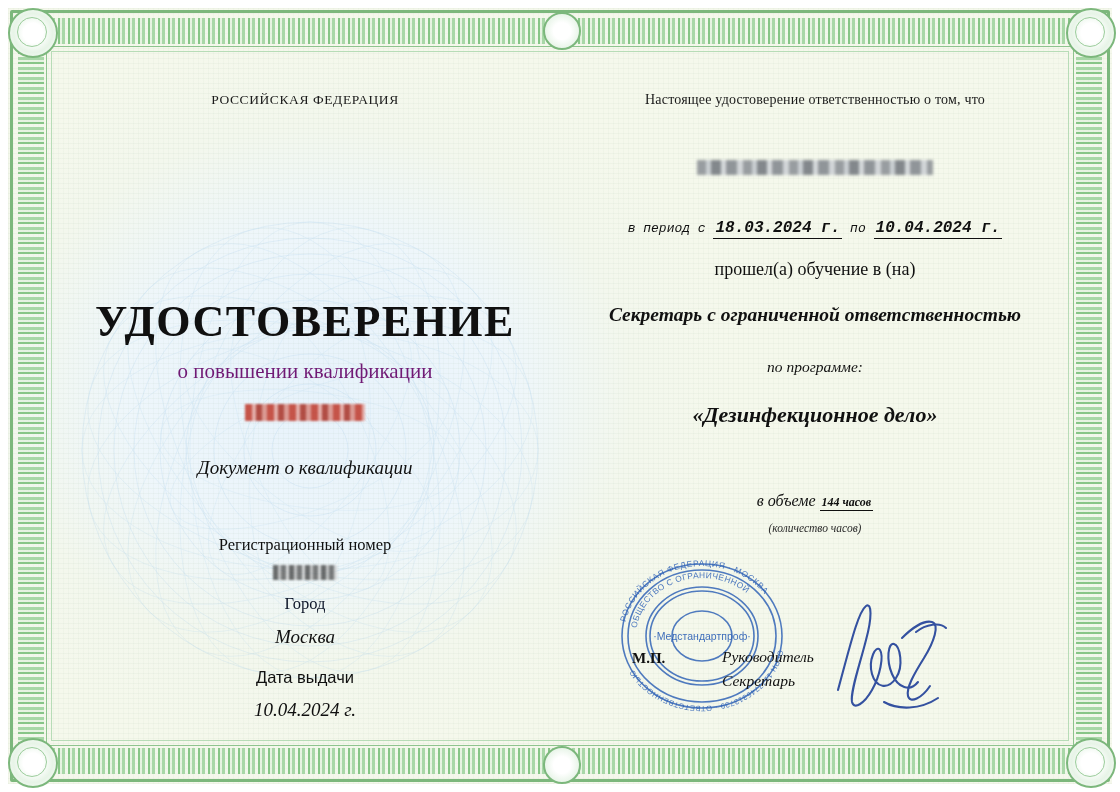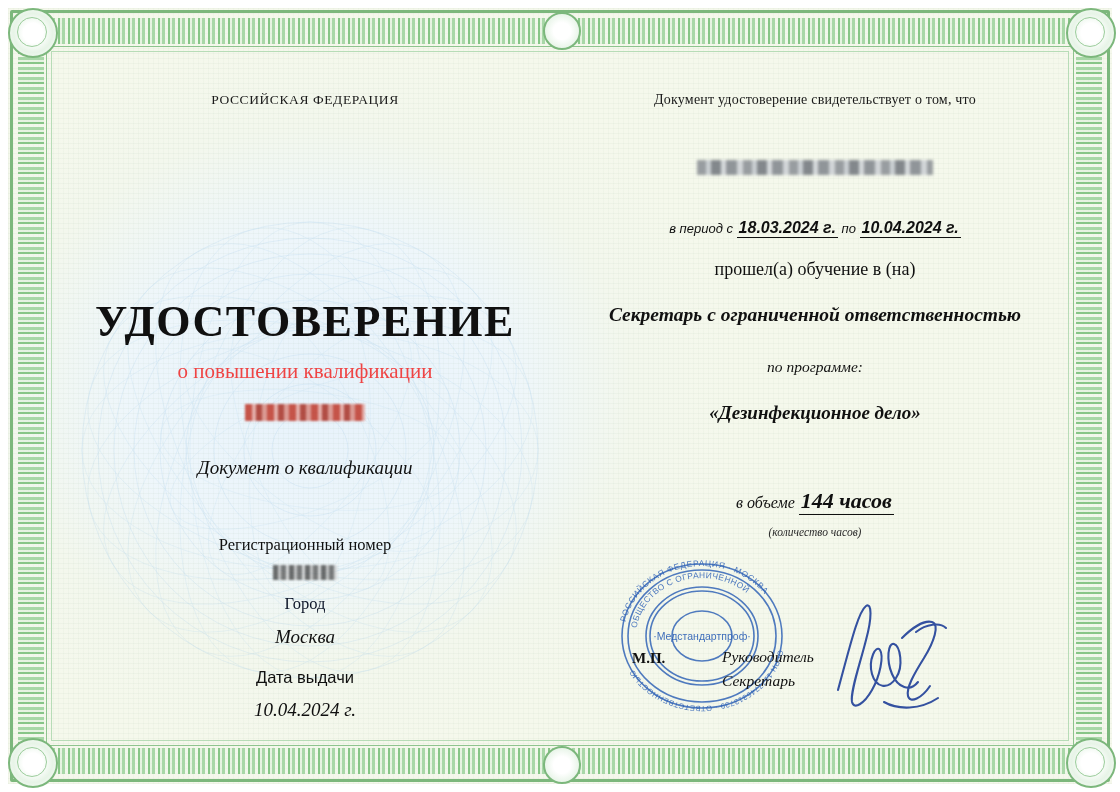--- a/index.html
+++ b/index.html
@@ -156,21 +156,21 @@
     font-family: "Liberation Serif", serif;
     font-size: 44px;
     font-weight: bold;
     letter-spacing: 1.5px;
     color: #101010;
     margin-top: 188px;
   }
   .title-sub {
     font-family: "Liberation Serif", serif;
     font-size: 21px;
-    color: #ef4444;
+    color: #701a75;
     margin-top: 12px;
   }
   .redacted-red {
     display: inline-block;
     margin-top: 20px;
     width: 120px;
     height: 17px;
     background:
       repeating-linear-gradient(90deg, #c0392b 0px, #c0392b 7px, #e4a49d 7px, #e4a49d 11px, #a93226 11px, #a93226 17px, #d98b82 17px, #d98b82 22px);
     filter: blur(1.1px);
@@ -248,21 +248,21 @@
     width: 236px;
     height: 15px;
     background:
       repeating-linear-gradient(90deg, #8f9499 0px, #8f9499 9px, #c7ccd1 9px, #c7ccd1 14px, #777c82 14px, #777c82 24px, #d3d7db 24px, #d3d7db 29px, #868b91 29px, #868b91 40px, #cfd3d7 40px, #cfd3d7 46px);
     filter: blur(1.6px);
     opacity: 0.9;
     vertical-align: middle;
   }
   .period-line {
     margin-top: 44px;
-    font-family: Liberation Sans, sans-serif;
+    font-family: Liberation Mono, monospace;
     font-size: 13px;
     font-style: italic;
     color: #101010;
   }
   .period-line .date {
     font-size: 16px;
     font-weight: bold;
     font-style: italic;
     border-bottom: 1.2px solid #101010;
     padding: 0 2px 1px 2px;
@@ -286,35 +286,35 @@
     font-family: "Liberation Serif", serif;
     font-style: italic;
     font-size: 15.5px;
     color: #101010;
     margin-top: 30px;
   }
   .program-name {
     font-family: "Liberation Serif", serif;
     font-style: italic;
     font-weight: bold;
-    font-size: 19px;
+    font-size: 22px;
     color: #101010;
     margin-top: 26px;
   }
   .volume-line {
     font-family: "Liberation Serif", serif;
     font-style: italic;
     font-size: 16px;
     color: #101010;
     margin-top: 64px;
   }
   .volume-line .hours {
     font-weight: bold;
     font-style: italic;
-    font-size: 22px;
+    font-size: 12px;
     border-bottom: 1.2px solid #101010;
     padding: 0 2px 1px 2px;
   }
   .volume-hint {
     font-family: "Liberation Serif", serif;
     font-style: italic;
     font-size: 11.5px;
     color: #2a2a2a;
     margin-top: 12px;
   }
@@ -422,21 +422,21 @@
     <div class="doc-kind">Документ о квалификации</div>
     <div class="reg-label">Регистрационный номер</div>
     <div><span class="redacted-dark"></span></div>
     <div class="city-label">Город</div>
     <div class="city-value">Москва</div>
     <div class="issue-label">Дата выдачи</div>
     <div class="issue-value">10.04.2024 г.</div>
   </div>
 
   <div class="right-col">
-    <div class="attest-line">Документ удостоверение свидетельствует о том,  что</div>
+    <div class="attest-line">Настоящее удостоверение ответственностью о том,  что</div>
     <div><span class="redacted-name"></span></div>
     <div class="period-line">
       <span>в период с</span>
       <span class="date">18.03.2024 г.</span>
       <span>по</span>
       <span class="date">10.04.2024 г.</span>
     </div>
     <div class="studied-line">прошел(а) обучение в (на)</div>
     <div class="org-line">Секретарь с ограниченной ответственностью</div>
     <div class="program-label">по программе:</div>

